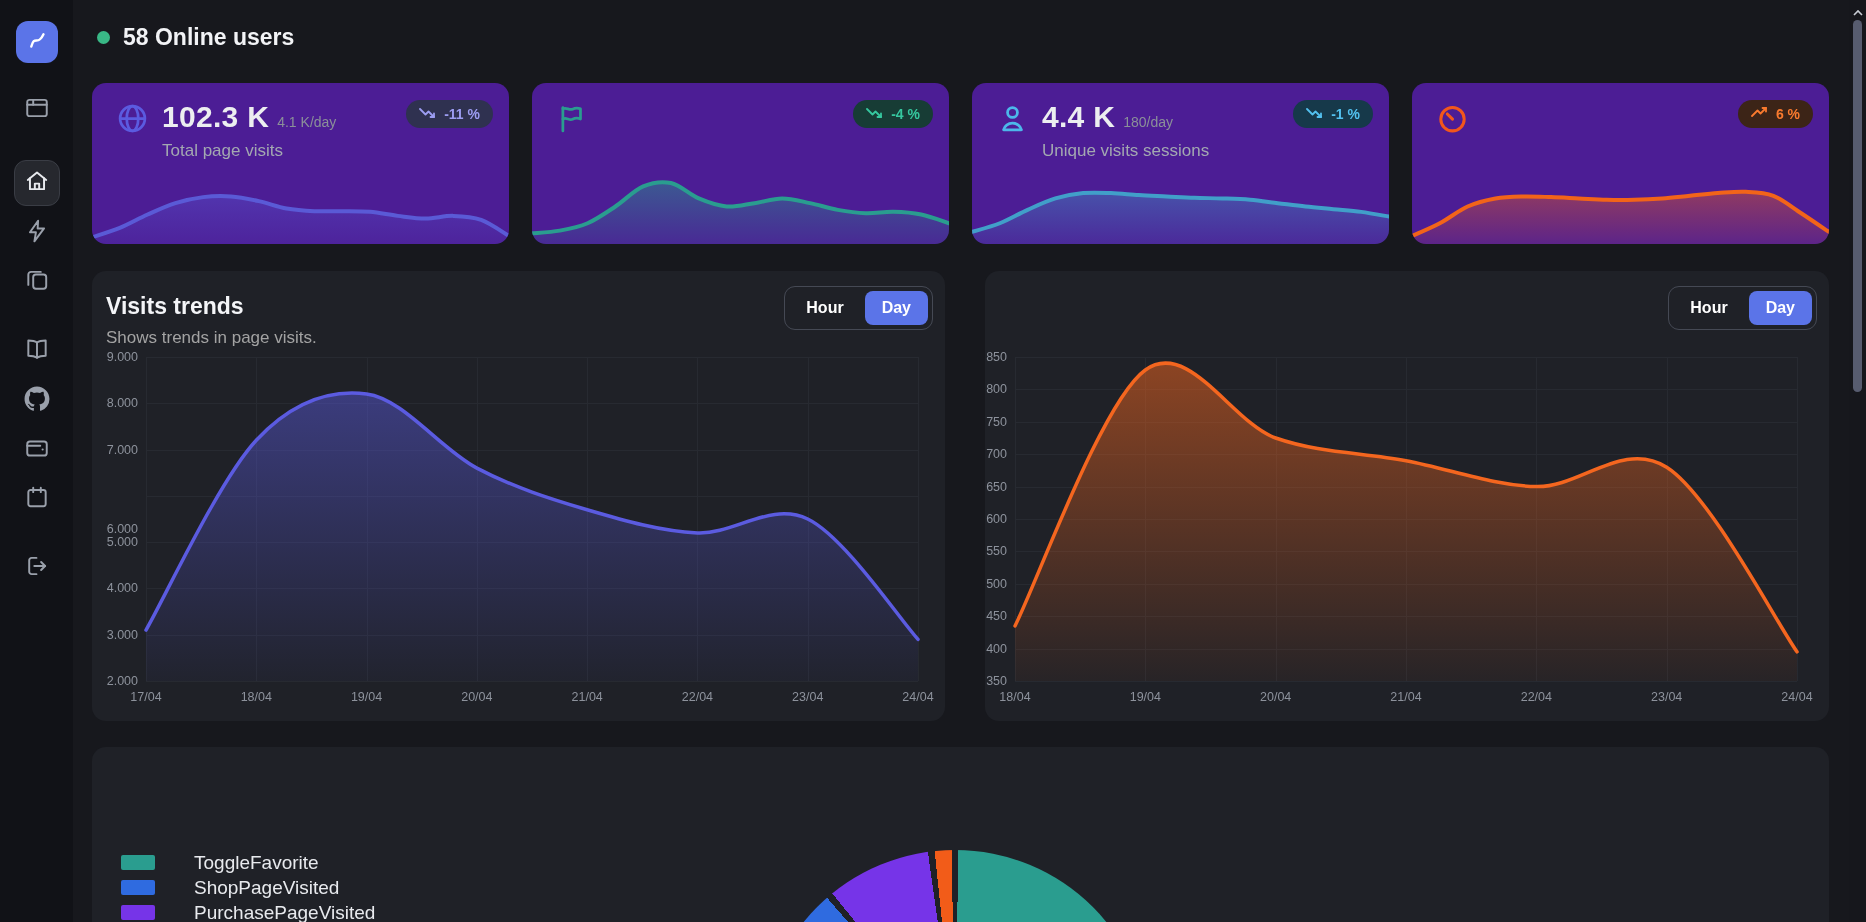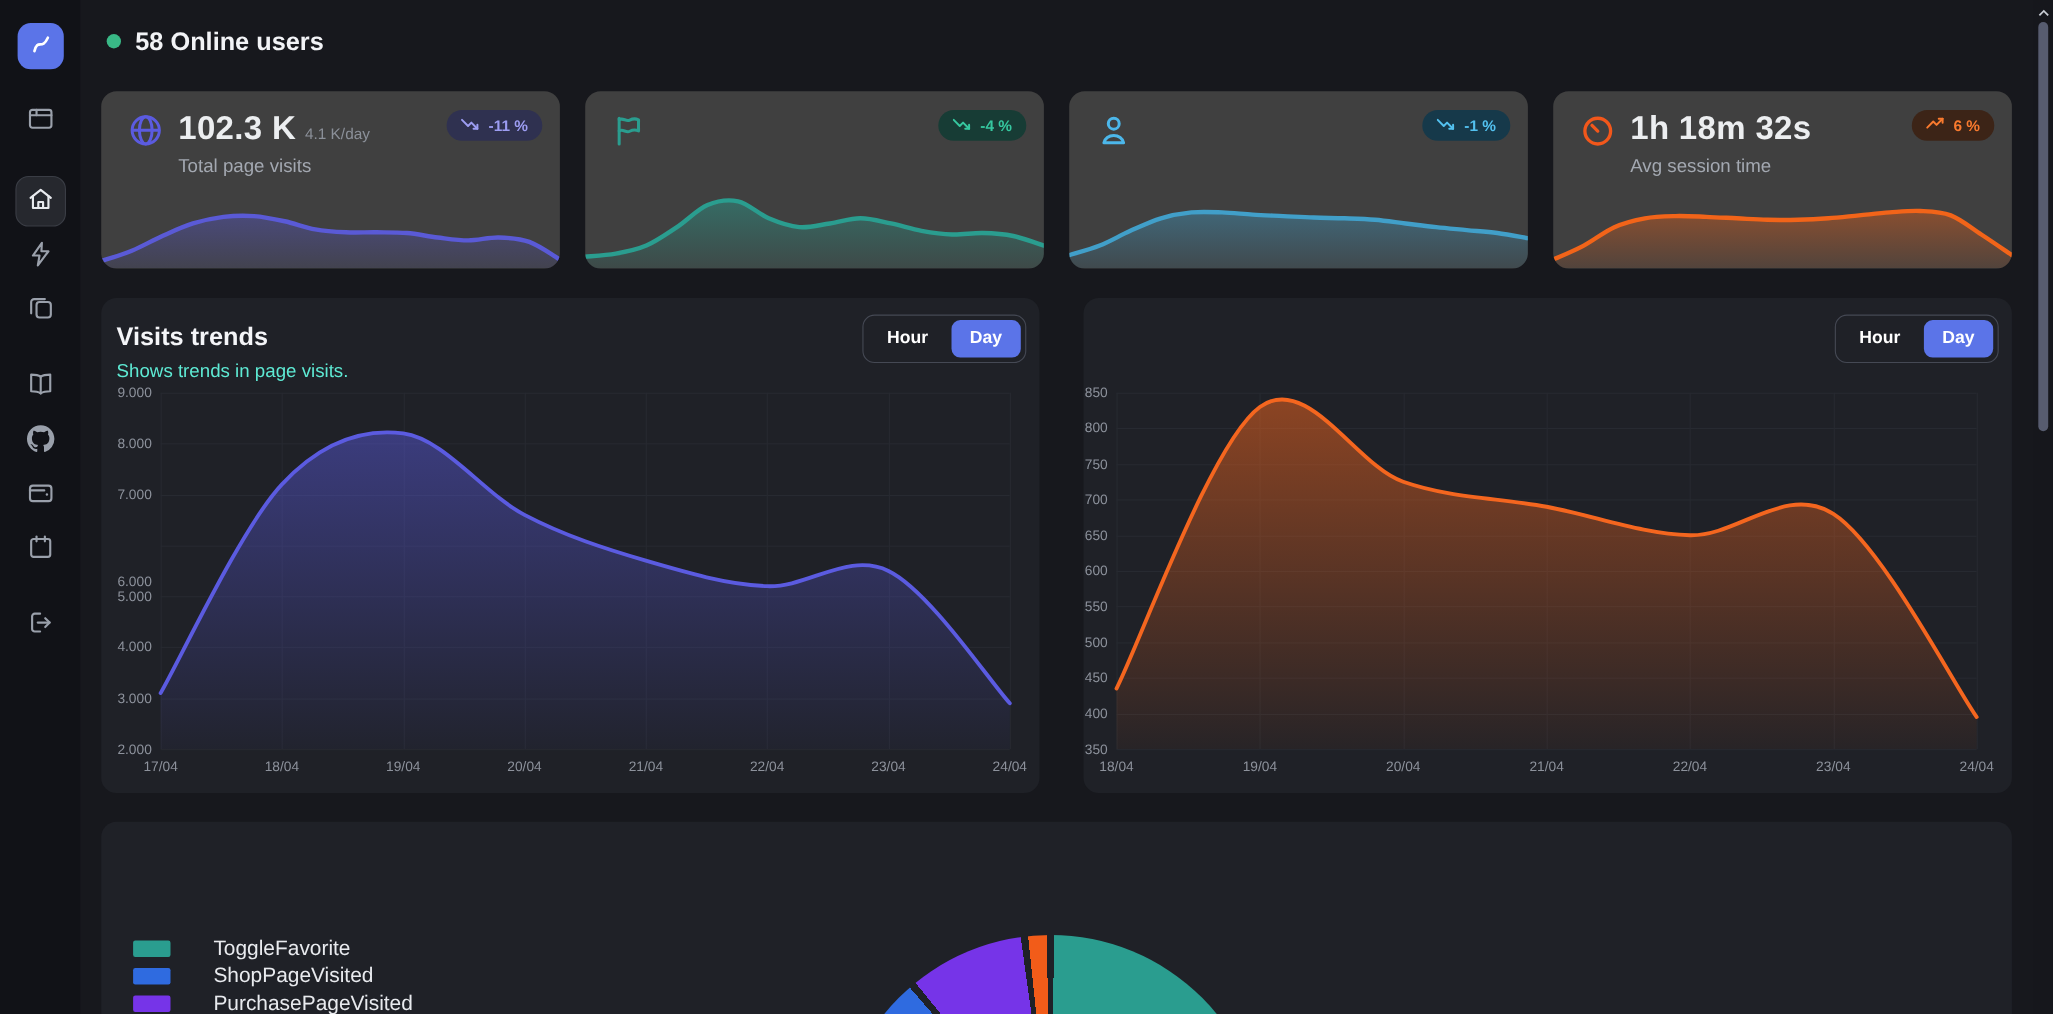--- a/index.html
+++ b/index.html
@@ -15,40 +15,40 @@
   .side-item { position:absolute; left:50%; transform:translateX(-50%); width:40px; height:40px;
     display:flex; align-items:center; justify-content:center; color:#9aa0ab; cursor:pointer; }
   .side-item svg { width:26px; height:26px; }
   .logo-btn { width:42px; height:42px; background:#5b74e8; border-radius:12px; color:#fff; }
   .side-active { width:46px; height:46px; background:#26282e; border:1px solid #3a3d45; border-radius:12px; color:#e8eaee; }
   
   .online-row { position:absolute; left:97px; top:24px; display:flex; align-items:center; gap:13px; }
   .online-dot { width:13px; height:13px; border-radius:50%; background:#39b886; }
   .online-text { font-size:23px; font-weight:bold; color:#f2f3f6; }
   
-  .card { position:absolute; top:83px; width:417px; height:161px; background:#404040; border-radius:14px; overflow:hidden; }
+  .card { position:absolute; top:83px; width:417px; height:161px; background:#4c1d95; border-radius:14px; overflow:hidden; }
   .card-top { padding:17px 16px 0 24px; display:flex; align-items:flex-start; }
   .stat-icon { flex:0 0 auto; margin-right:13px; margin-top:2px; }
   .stat-icon svg { width:33px; height:33px; display:block; }
   .value-wrap { display:flex; align-items:baseline; gap:8px; min-width:0; }
   .stat-value { font-size:30px; font-weight:bold; color:#eceef0; letter-spacing:.3px; white-space:nowrap; }
   .stat-rate { font-size:14px; color:#8b9099; white-space:nowrap; }
   .stat-label { font-size:17px; color:#a3a8b1; margin-top:7px; }
   .badge { margin-left:auto; display:flex; align-items:center; gap:7px; padding:6px 13px; border-radius:999px;
     font-size:14px; font-weight:bold; white-space:nowrap; }
   .badge svg { width:18px; height:13px; }
   .spark { position:absolute; left:0; right:0; bottom:0; height:76px; }
   .spark svg { position:absolute; inset:0; width:100%; height:100%; display:block; }
   
   .panel { position:absolute; background:#1f2127; border-radius:14px; }
   .panel-visits   { left:92px;  top:271px; width:853px; height:450px; }
   .panel-sessions { left:985px; top:271px; width:844px; height:450px; }
   .panel-events   { left:92px;  top:747px; width:1737px; height:380px; overflow:hidden; }
   .panel-title { font-size:23px; font-weight:bold; color:#f4f5f8; }
-  .panel-sub { font-size:17px; color:#5eead4; margin-top:8px; }
+  .panel-sub { font-size:17px; color:#a3a3a3; margin-top:8px; }
   .panel-head { position:absolute; left:14px; top:22px; }
   .seg-control { position:absolute; top:15px; right:12px; display:flex; align-items:center; gap:4px;
     border:1.5px solid #454954; border-radius:11px; padding:4px; }
   .seg-btn { font-family:inherit; font-size:16px; font-weight:bold; color:#fff; background:transparent;
     border:none; border-radius:8px; padding:8px 17px; cursor:pointer; }
   .seg-active { background:#5b74e8; }
   .plot { position:absolute; }
   .plot-visits   { left:54px; top:86px; width:772px; height:324px; }
   .plot-sessions { left:30px; top:86px; width:782px; height:324px; }
   .grid-h { position:absolute; left:0; right:0; height:1px; background:#272a31; }
@@ -229,20 +229,27 @@
 </div>
 
 <div class="card" style="left:972px">
   <div class="card-top">
     <span class="stat-icon" style="color: rgb(76, 183, 234);">
       <svg viewBox="0 0 24 24" fill="none" stroke="currentColor" stroke-width="2" stroke-linecap="round" stroke-linejoin="round">
           <circle cx="12" cy="7.6" r="3.6"></circle>
           <path d="M5.5 20.2 A6.6 5.8 0 0 1 18.5 20.2 Z"></path>
         </svg>
     </span>
+    <div>
+      <div class="value-wrap">
+        <span class="stat-value">4.4 K</span>
+        <span class="stat-rate">180/day</span>
+      </div>
+      <div class="stat-label">Unique visits sessions</div>
+    </div>
     <span class="badge" style="background: rgb(22, 57, 74); color: rgb(83, 193, 239);">
       <span><svg viewBox="0 0 18 13" fill="none" stroke="currentColor" stroke-width="1.8" stroke-linecap="round" stroke-linejoin="round">
             <polyline points="1,3 6.5,8.5 9.5,5.5 15,11"></polyline>
             <polyline points="11.5,11 15,11 15,7.5"></polyline>
           </svg></span>
       <span>-1 %</span>
     </span>
   </div>
   <div class="spark">
       <svg viewBox="0 0 417 76" preserveAspectRatio="none">
@@ -259,27 +266,20 @@
 </div>
 
 <div class="card" style="left:1412px">
   <div class="card-top">
     <span class="stat-icon" style="color: rgb(242, 87, 27);">
       <svg viewBox="0 0 24 24" fill="none" stroke="currentColor" stroke-width="2.2" stroke-linecap="round">
           <circle cx="12" cy="12.5" r="8.5"></circle>
           <path d="M12 12.5 L8.2 8.7"></path>
         </svg>
     </span>
-    <div>
-      <div class="value-wrap">
-        <span class="stat-value">1h 18m 32s</span>
-        <span class="stat-rate"></span>
-      </div>
-      <div class="stat-label">Avg session time</div>
-    </div>
     <span class="badge" style="background: rgb(60, 36, 23); color: rgb(249, 122, 46);">
       <span><svg viewBox="0 0 18 13" fill="none" stroke="currentColor" stroke-width="1.8" stroke-linecap="round" stroke-linejoin="round">
             <polyline points="1,10 6.5,4.5 9.5,7.5 15,2"></polyline>
             <polyline points="11.5,2 15,2 15,5.5"></polyline>
           </svg></span>
       <span>6 %</span>
     </span>
   </div>
   <div class="spark">
       <svg viewBox="0 0 417 76" preserveAspectRatio="none">

